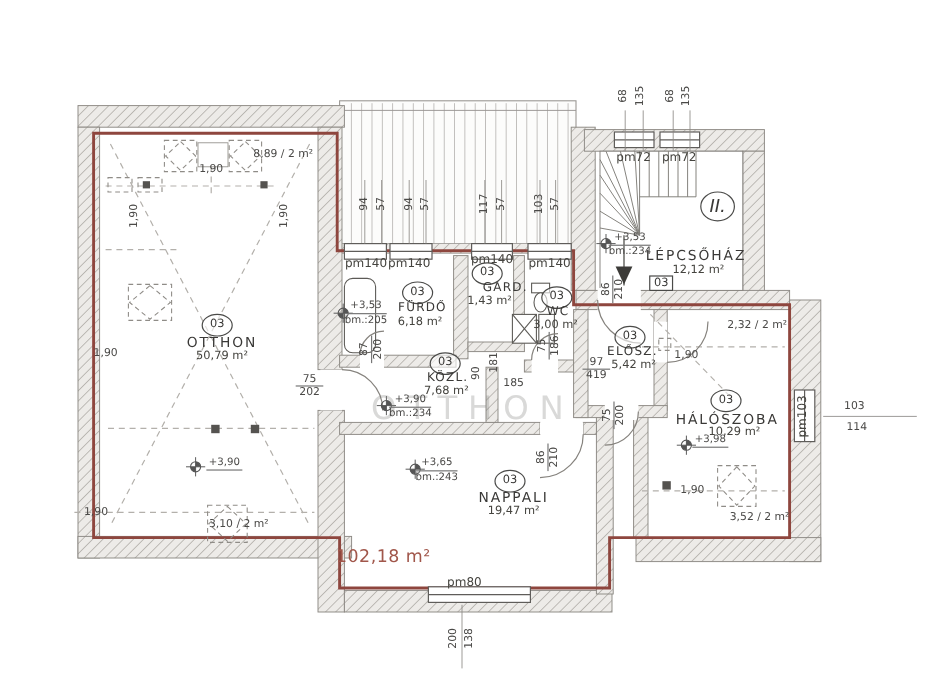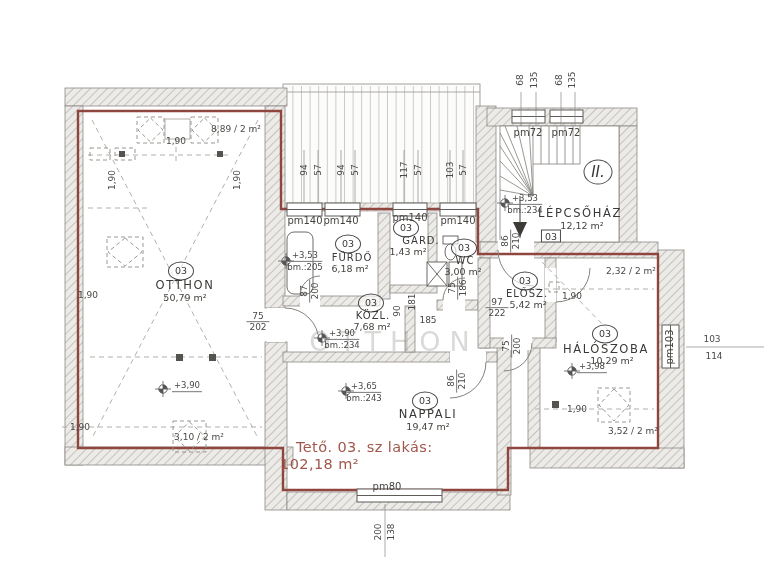--- a/index.html
+++ b/index.html
@@ -258,21 +258,20 @@
   <div class="lbl room-area" style="left:372px;top:326px">7,68 m²</div>
   <div class="lbl room-name small" style="left:527px;top:293px">ELŐSZ.</div>
   <div class="lbl room-area" style="left:528px;top:304px">5,42 m²</div>
   <div class="lbl room-name" style="left:606px;top:349px">HÁLÓSZOBA</div>
   <div class="lbl room-area" style="left:612px;top:360px">10,29 m²</div>
   <div class="lbl room-name" style="left:428px;top:414px">NAPPALI</div>
   <div class="lbl room-area" style="left:428px;top:426px">19,47 m²</div>
   <div class="lbl room-name" style="left:580px;top:213px">LÉPCSŐHÁZ</div>
   <div class="lbl room-area" style="left:582px;top:225px">12,12 m²</div>
 
-  <div class="lbl-l tet" style="left:296px;top:447px">Tető. 03. sz lakás:</div>
   <div class="lbl-l tet" style="left:280px;top:464px">102,18 m²</div>
 
   <div class="lvl" style="left:187px;top:386px">
       <span class="t">+3,90</span>
     </div>
   <div class="lvl" style="left:305px;top:261px">
       <span class="t">+3,53</span>
       <span>bm.:205</span>
     </div>
   <div class="lvl" style="left:342px;top:339px">
@@ -334,21 +333,21 @@
   <div class="frac rot" style="left:310px;top:291px">
       <span class="t">87</span>
       <span class="b">200</span>
     </div>
   <div class="frac rot" style="left:458px;top:288px">
       <span class="t">75</span>
       <span class="b">186</span>
     </div>
   <div class="frac" style="left:497px;top:308px">
       <span class="t">97</span>
-      <span class="b">222</span>
+      <span class="b">419</span>
     </div>
   <div class="frac rot" style="left:512px;top:346px">
       <span class="t">75</span>
       <span class="b">200</span>
     </div>
   <div class="frac rot" style="left:511px;top:241px">
       <span class="t">86</span>
       <span class="b">210</span>
     </div>
   <div class="frac rot" style="left:457px;top:381px">

